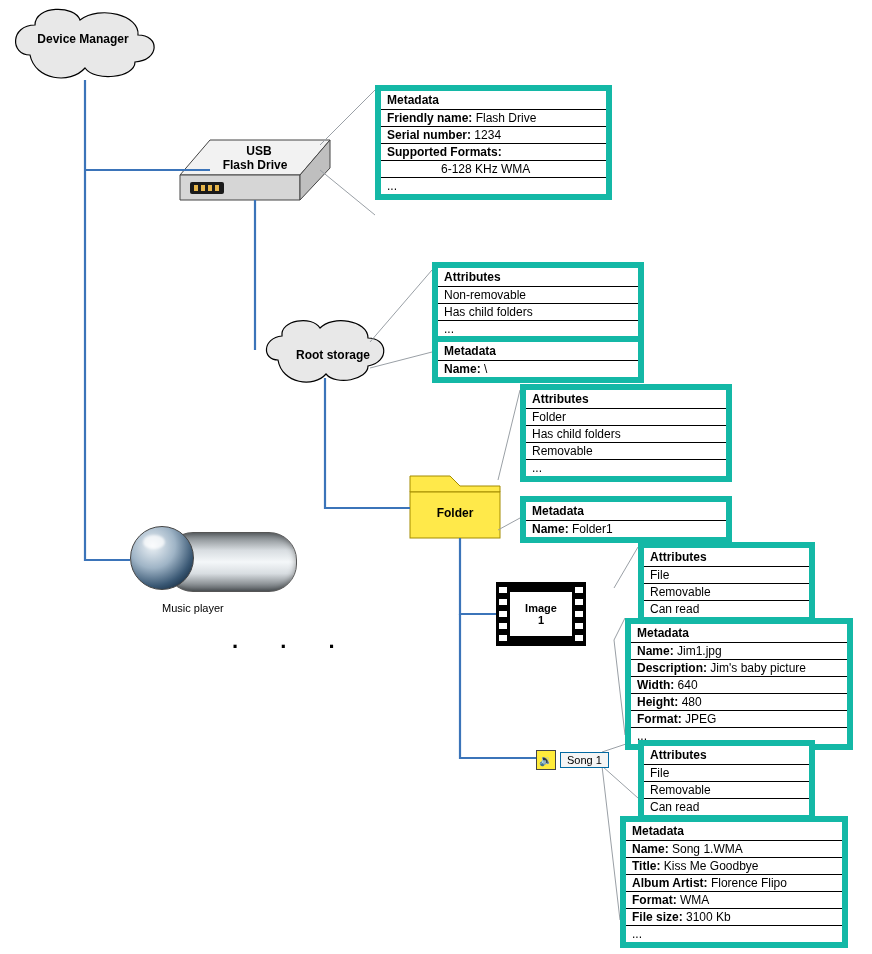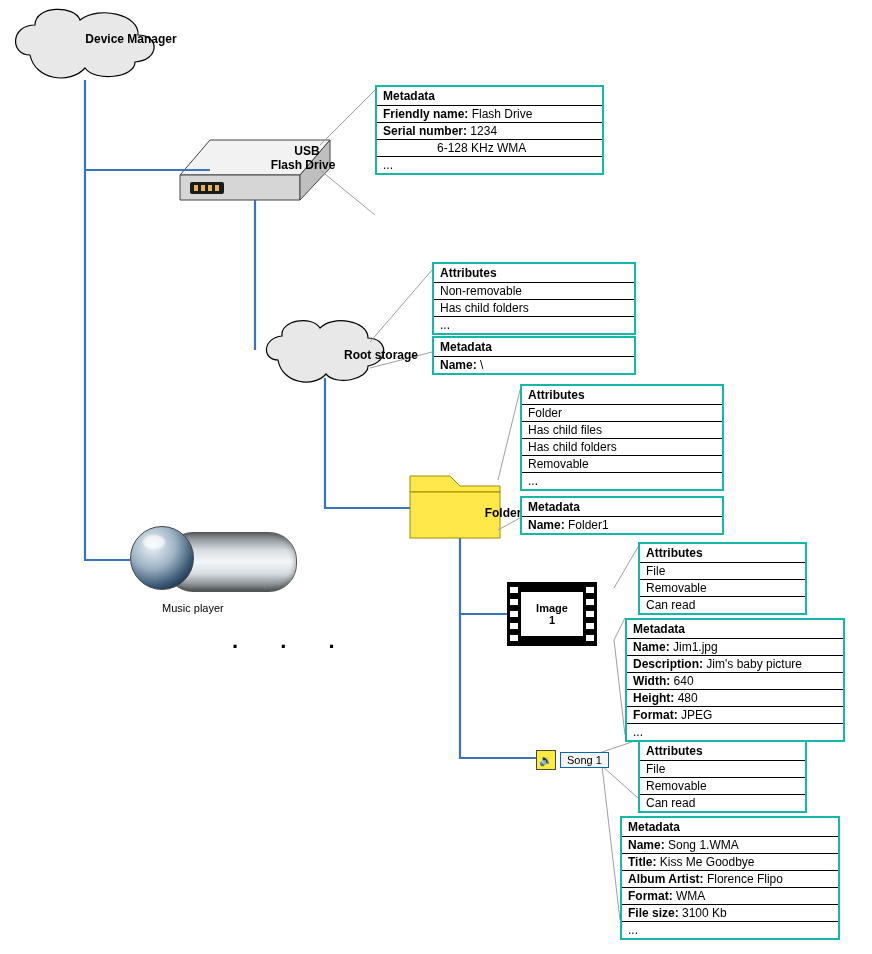--- a/index.html
+++ b/index.html
@@ -1,19 +1,19 @@
 <!DOCTYPE html>
 <html><head>
 <meta charset="utf-8">
 <style>
 html,body{margin:0;padding:0;font-family:Arial,Helvetica,sans-serif;font-size:12px;color:#000;background:#fff;}
 .stage{position:relative;width:872px;height:954px;}
 svg{position:absolute;top:0;left:0;}
-.node-label{position:absolute;font-weight:bold;text-align:center;pointer-events:none;margin-left:48px;}
-.metabox{position:absolute;border:2px solid #14b8a6;background:#fff;}
+.node-label{position:absolute;font-weight:bold;text-align:center;pointer-events:none;}
+.metabox{position:absolute;border:6px solid #14b8a6;background:#fff;}
 .metabox .hdr{font-weight:bold;padding:2px 6px;border-bottom:1px solid #000;}
 .metabox .row{padding:1px 6px;border-bottom:1px solid #000;white-space:nowrap;}
 .metabox .row:last-child{border-bottom:none;}
 .metabox .row.indent{padding-left:60px;}
 .kv .k{font-weight:bold;}
 .dots{position:absolute;font-weight:bold;font-size:22px;letter-spacing:18px;}
 .image-node{position:absolute;width:90px;height:64px;background:#000;display:flex;align-items:center;justify-content:center;}
 .image-node .inner{width:62px;height:44px;background:#fff;display:flex;align-items:center;justify-content:center;font-weight:bold;font-size:11px;text-align:center;}
 .image-node .sprk{position:absolute;width:8px;height:54px;top:5px;display:flex;flex-direction:column;justify-content:space-between;}
 .image-node .sprk span{width:8px;height:6px;background:#fff;}
@@ -85,21 +85,21 @@
     <line x1="602" y1="766" x2="620" y2="920"></line>
   </g>
 </svg>
 
 <div class="node-label" style="left:18px;top:32px;width:130px;">Device Manager</div>
 <div class="node-label" style="left:214px;top:144px;width:90px;">USB</div>
 <div class="node-label" style="left:200px;top:158px;width:110px;">Flash Drive</div>
 <div class="node-label" style="left:278px;top:348px;width:110px;">Root storage</div>
 <div class="node-label" style="left:410px;top:506px;width:90px;">Folder</div>
 
-<div class="image-node" style="left:507px;top:582px;align-items:center;">
+<div class="image-node" style="left:496px;top:582px;align-items:center;">
   <div class="sprk" style="left:3px;">
         <span></span>
         <span></span>
         <span></span>
         <span></span>
         <span></span>
       </div>
   <div class="sprk" style="right:3px;">
         <span></span>
         <span></span>
@@ -123,40 +123,40 @@
         <div class="hl"></div>
       </div>
 </div>
 <div class="music-label" style="left:162px;top:602px;">Music player</div>
 <div class="dots" style="left:232px;top:628px;">.  .  .</div>
 
 <div class="metabox" style="left:375px;top:85px;width:225px;">
   <div class="hdr">Metadata</div>
   <div class="row kv"><span class="k">Friendly name:</span><span> Flash Drive</span></div>
   <div class="row kv"><span class="k">Serial number:</span><span> 1234</span></div>
+  <div class="row kv"><span class="k">Supported Formats:</span></div>
   <div class="row indent">6-128 KHz WMA</div>
   <div class="row">...</div>
 </div>
 
 <div class="metabox" style="left:432px;top:262px;width:200px;">
   <div class="hdr">Attributes</div>
   <div class="row">Non-removable</div>
   <div class="row">Has child folders</div>
   <div class="row">...</div>
 </div>
 
 <div class="metabox" style="left:432px;top:336px;width:200px;">
   <div class="hdr">Metadata</div>
   <div class="row kv"><span class="k">Name:</span><span> \</span></div>
 </div>
 
 <div class="metabox" style="left:520px;top:384px;width:200px;">
   <div class="hdr">Attributes</div>
   <div class="row">Folder</div>
-  <div class="row">Has child files</div>
   <div class="row">Has child folders</div>
   <div class="row">Removable</div>
   <div class="row">...</div>
 </div>
 
 <div class="metabox" style="left:520px;top:496px;width:200px;">
   <div class="hdr">Metadata</div>
   <div class="row kv"><span class="k">Name:</span><span> Folder1</span></div>
 </div>
 

